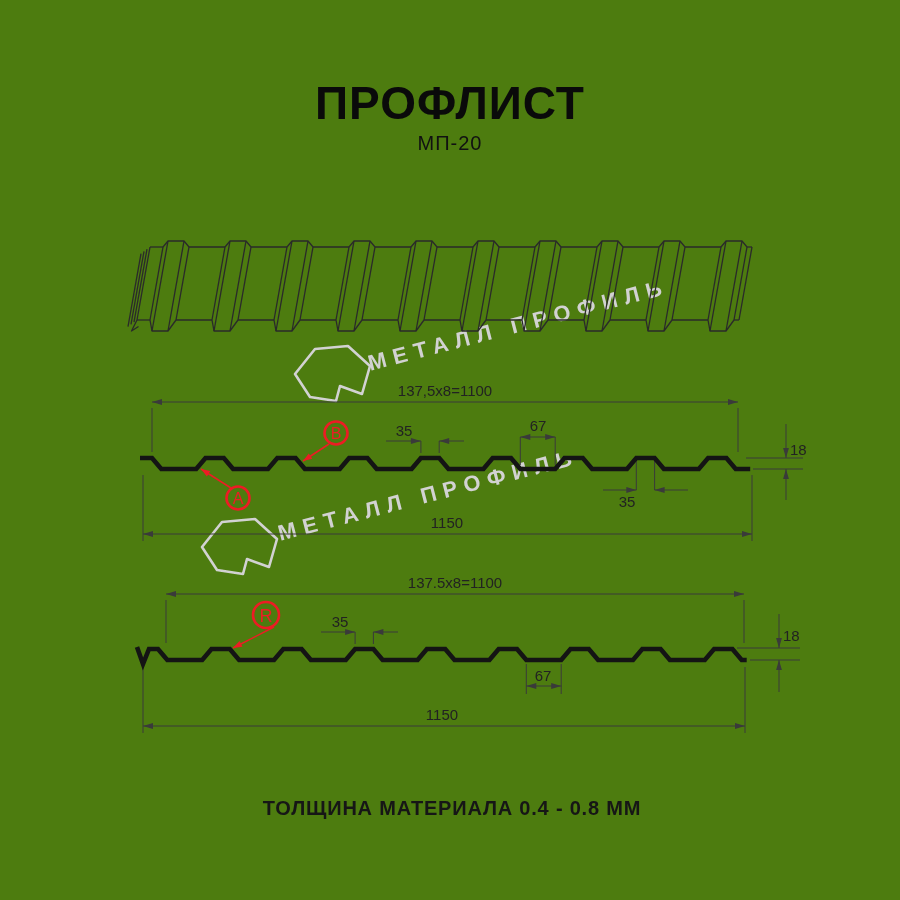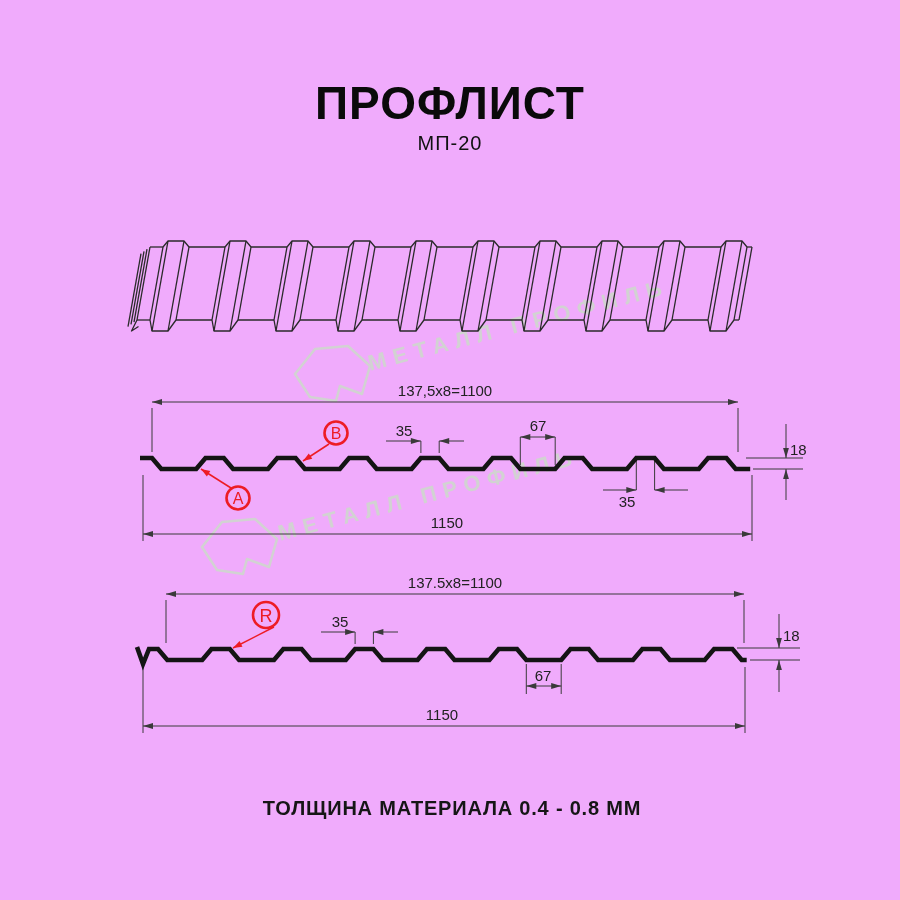--- a/index.html
+++ b/index.html
@@ -1,16 +1,16 @@
 <!DOCTYPE html>
 <html style="--red: #ED1C24; --wm: #d2d2d2;"><head>
 <meta charset="utf-8">
 <style>
   html,body{margin:0;padding:0;background:#fff;}
-  #stage{position:relative;width:900px;height:900px;background:#f0abfc;overflow:hidden;
+  #stage{position:relative;width:900px;height:900px;background:#4d7c0f;overflow:hidden;
          font-family:"Liberation Sans",sans-serif;}
   svg{display:block;}
   .t-title{font-family:"Liberation Sans",sans-serif;font-weight:800;font-size:46px;letter-spacing:1px;fill:#0a0a0a;}
   .t-sub{font-family:"Liberation Sans",sans-serif;font-weight:500;font-size:20px;letter-spacing:1px;fill:#111;}
   .t-foot{font-family:"Liberation Sans",sans-serif;font-weight:600;font-size:20px;letter-spacing:0.8px;fill:#161616;}
   .t-dim{font-family:"Liberation Sans",sans-serif;font-size:15px;fill:#222;}
   .t-wm{font-family:"Liberation Sans",sans-serif;font-weight:700;font-size:22px;letter-spacing:7px;fill:var(--wm,#d2d2d2);}
   .t-red{font-family:"Liberation Sans",sans-serif;font-size:16px;fill:var(--red,#ED1C24);}
   .t-red-big{font-family:"Liberation Sans",sans-serif;font-size:18px;fill:var(--red,#ED1C24);}
   .red-circle{fill:none;stroke:var(--red,#ED1C24);stroke-width:2.6px;}

